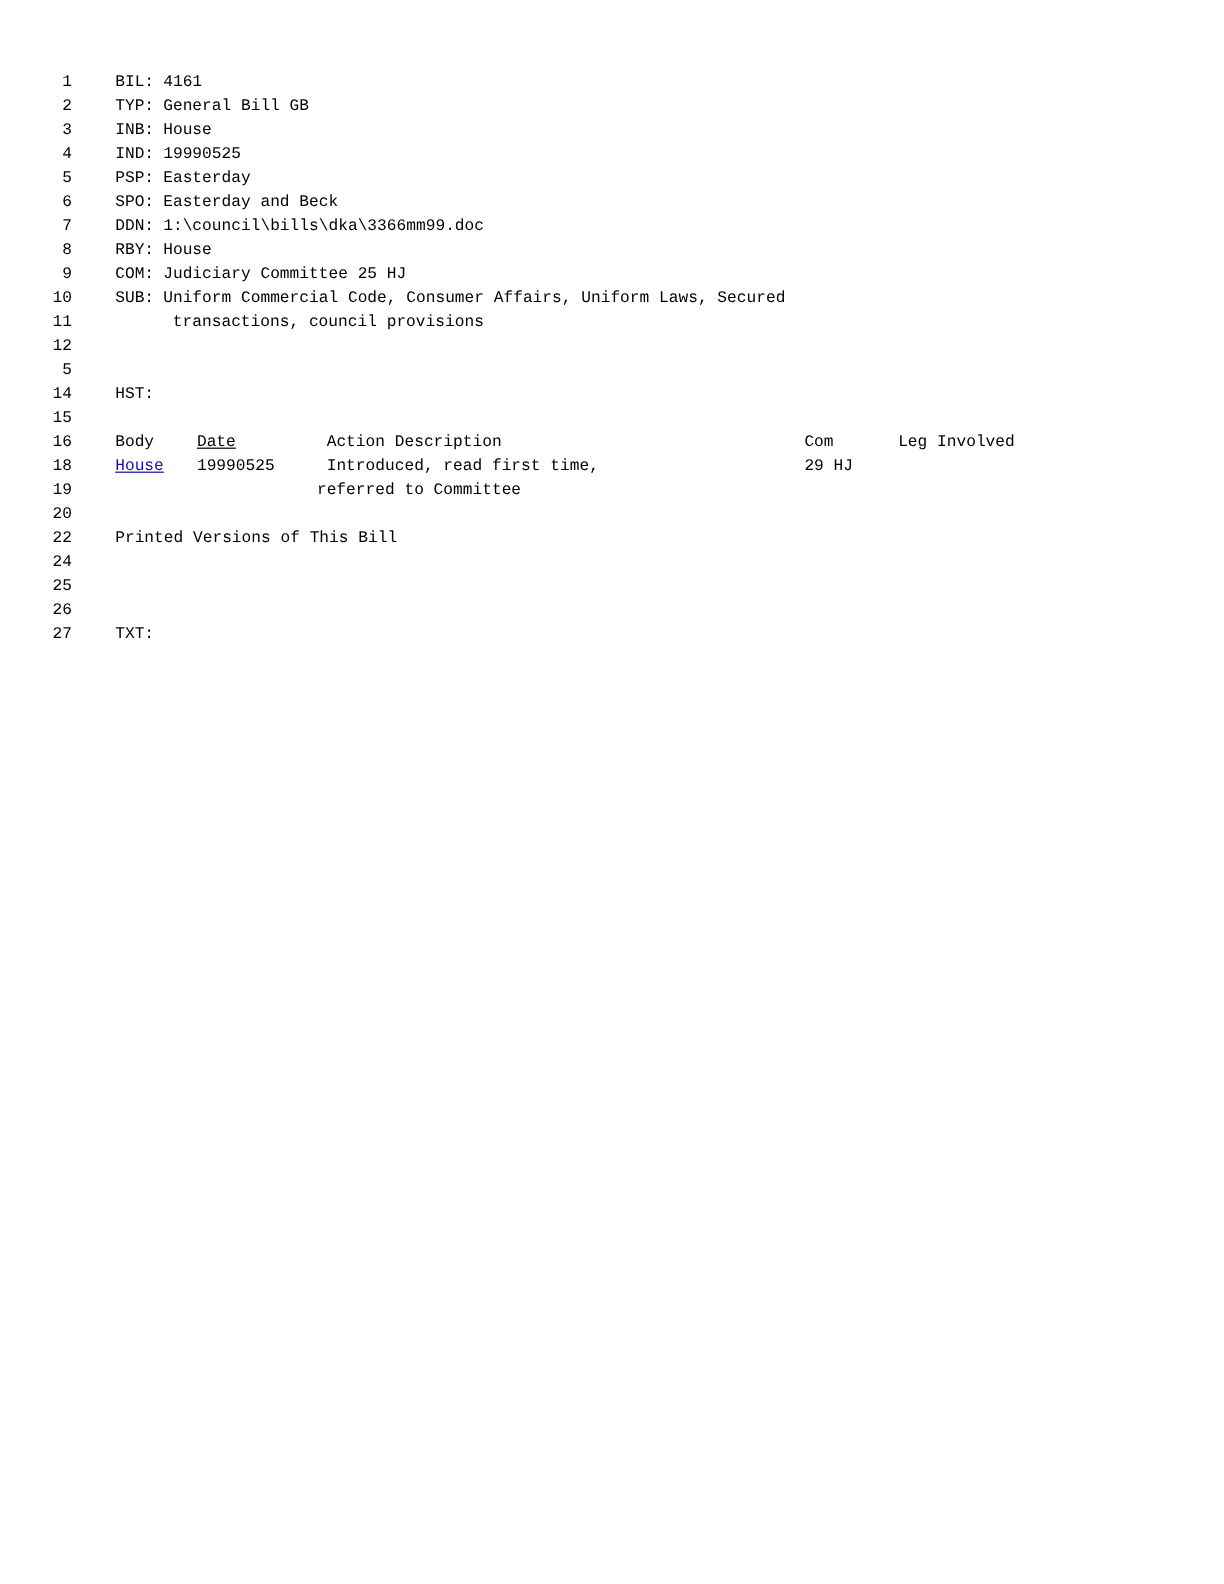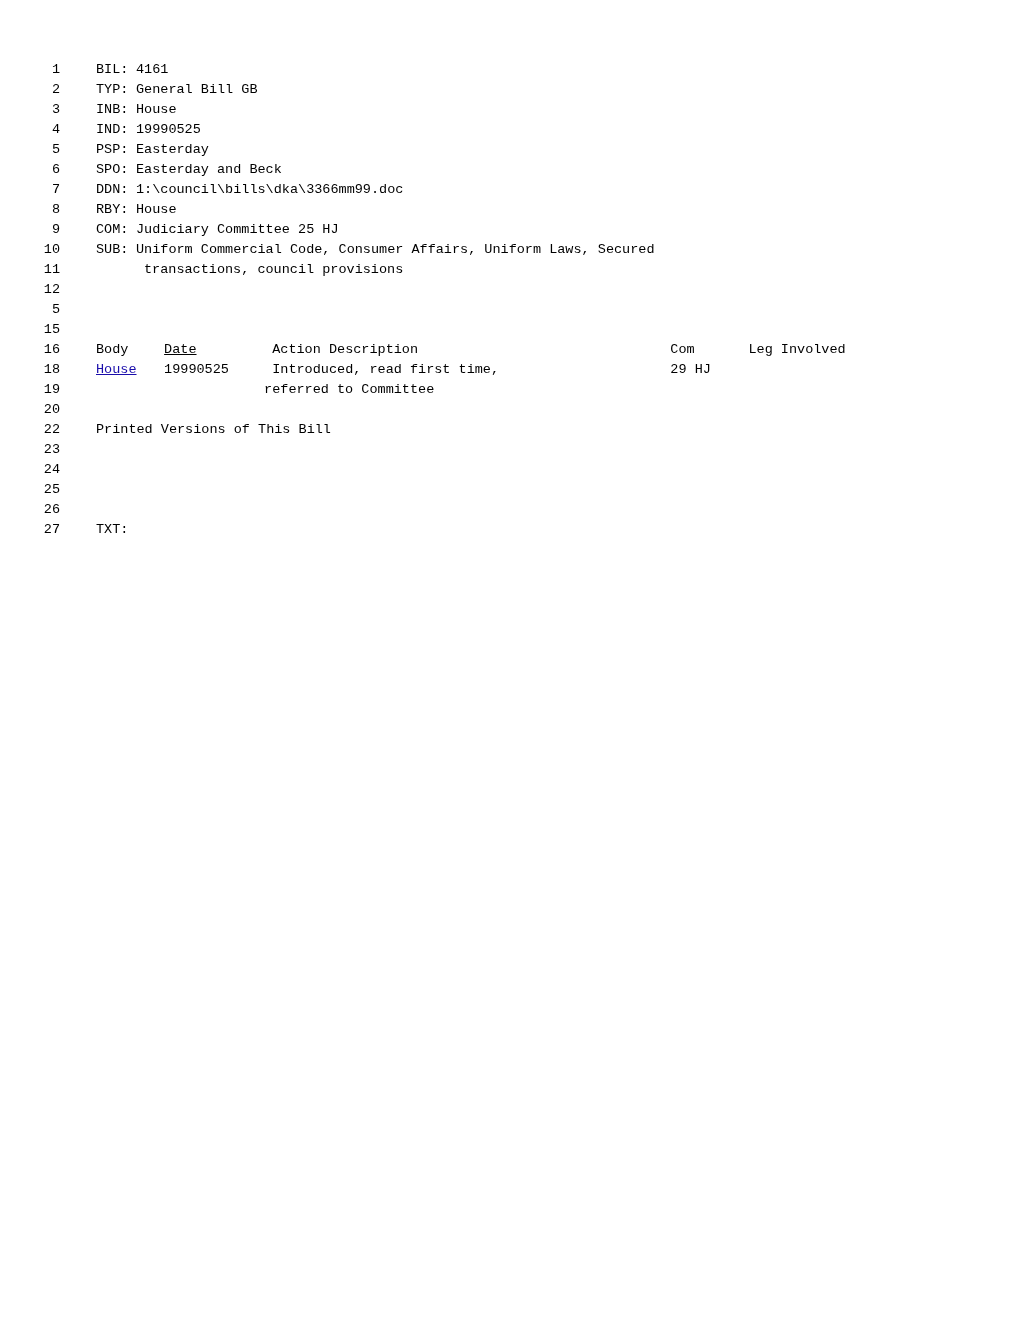--- a/index.html
+++ b/index.html
@@ -134,20 +134,26 @@
     <div class="line">
       <span class="line-num">12</span>
       <span class="line-content"></span>
     </div>
 
     <div class="line">
       <span class="line-num">5</span>
       <span class="line-content"></span>
     </div>
 
+    <div class="line">
+      <span class="line-num">14</span>
+      <span class="line-content">
+        <span class="field-label">HST:</span>
+      </span>
+    </div>
 
     <div class="line">
       <span class="line-num">15</span>
       <span class="line-content"></span>
     </div>
 
   </div>
 
   <div class="line">
     <span class="line-num">16</span>
@@ -188,24 +194,20 @@
   </div>
 
 
   <div class="line">
     <span class="line-num">22</span>
     <span class="line-content">
       <span>Printed Versions of This Bill</span>
     </span>
   </div>
 
-  <div class="line">
-    <span class="line-num">23</span>
-    <span class="line-content"></span>
-  </div>
 
   <div class="line">
     <span class="line-num">24</span>
     <span class="line-content"></span>
   </div>
 
   <div class="line">
     <span class="line-num">25</span>
     <span class="line-content"></span>
   </div>

